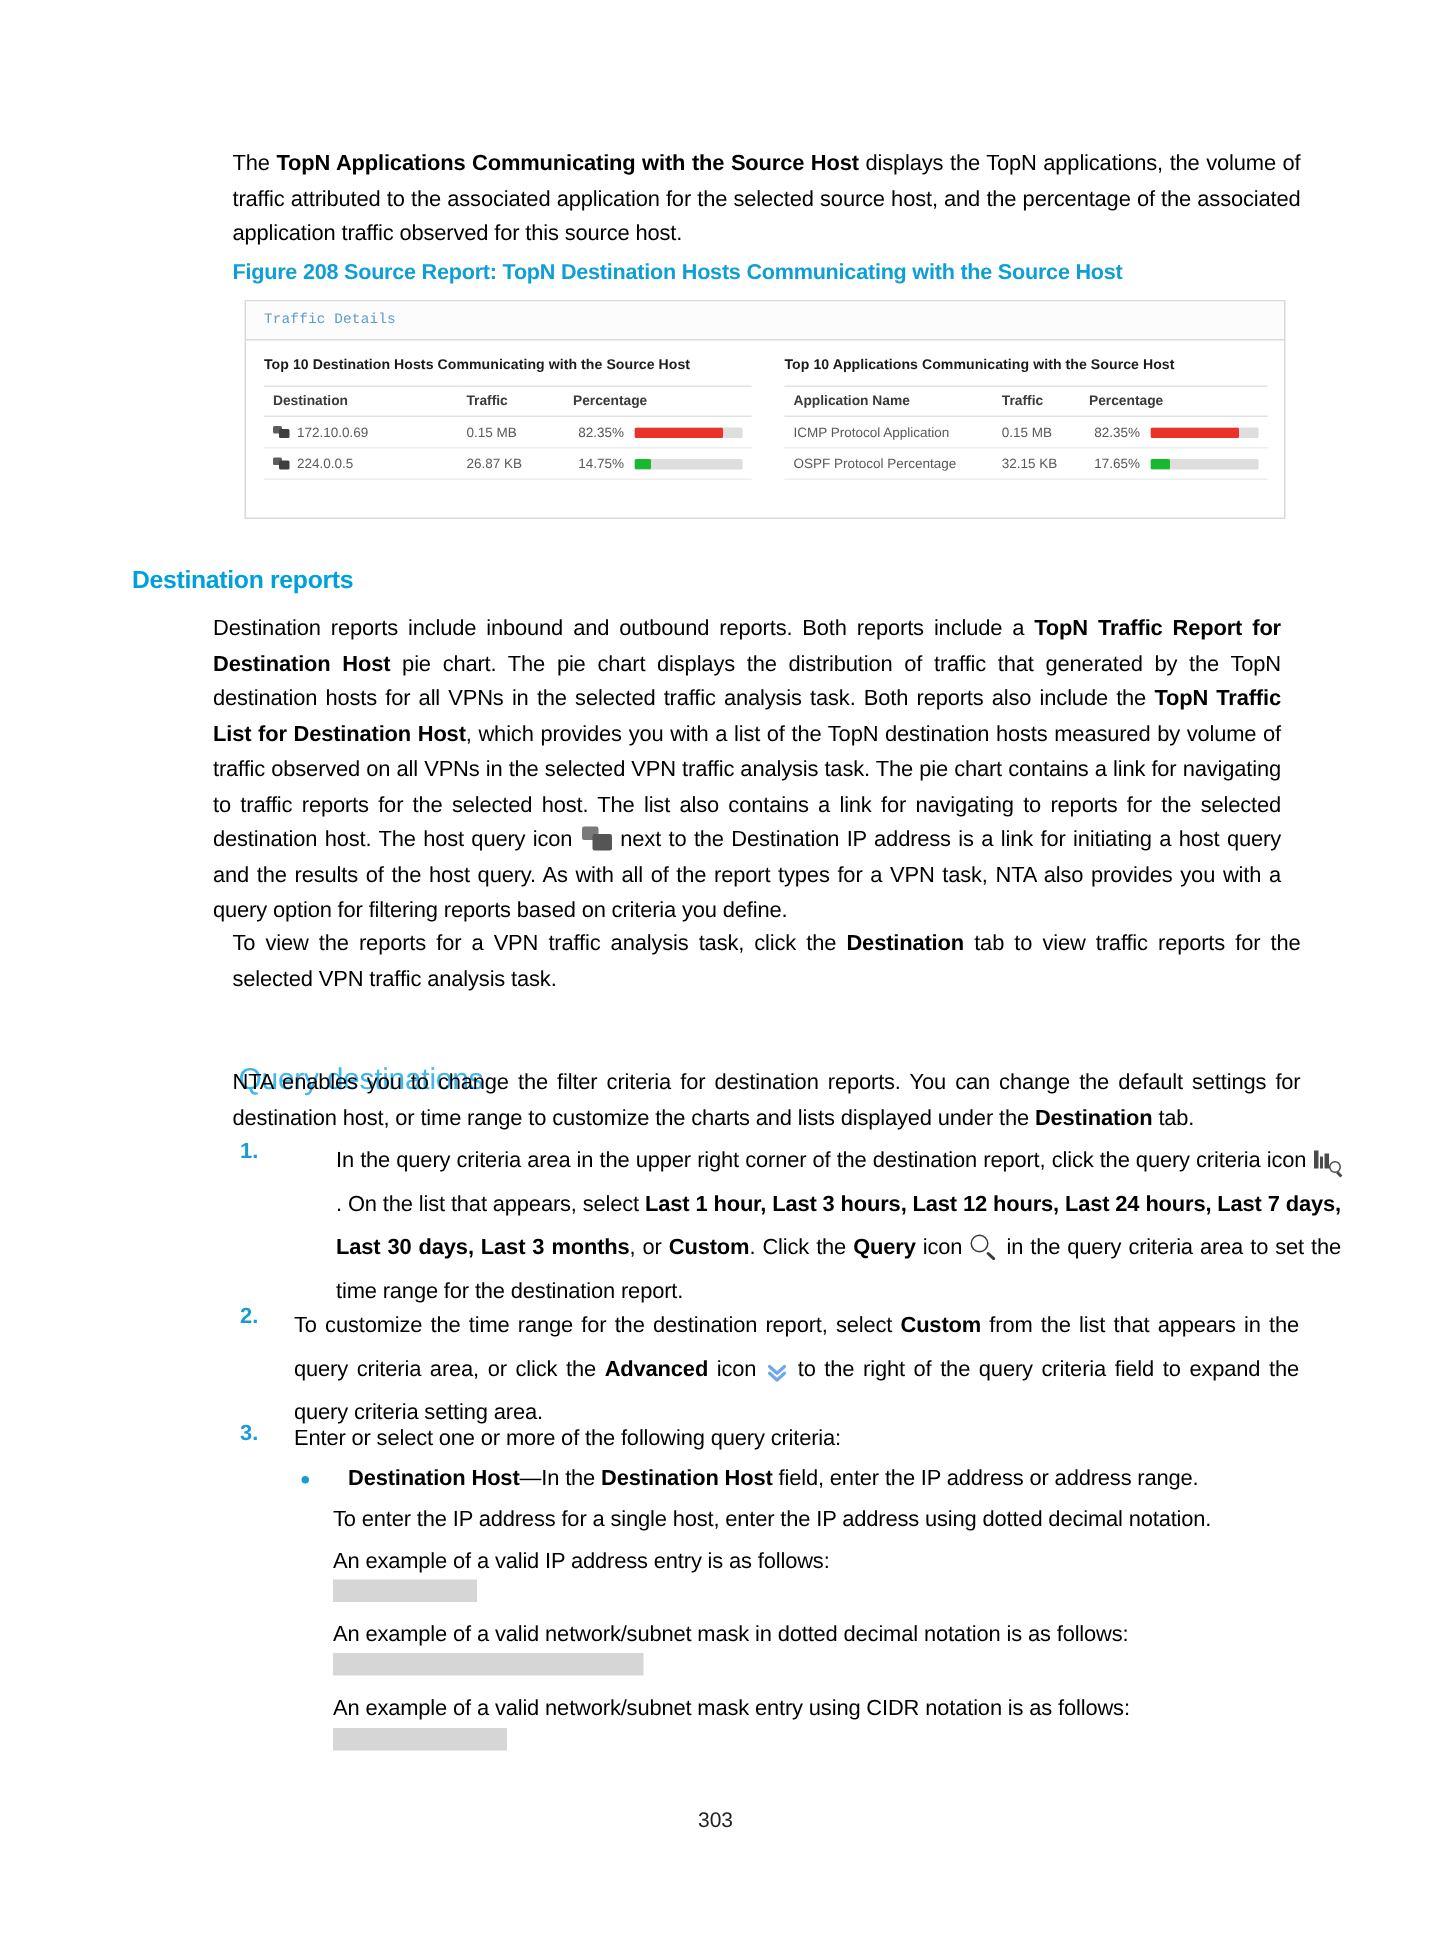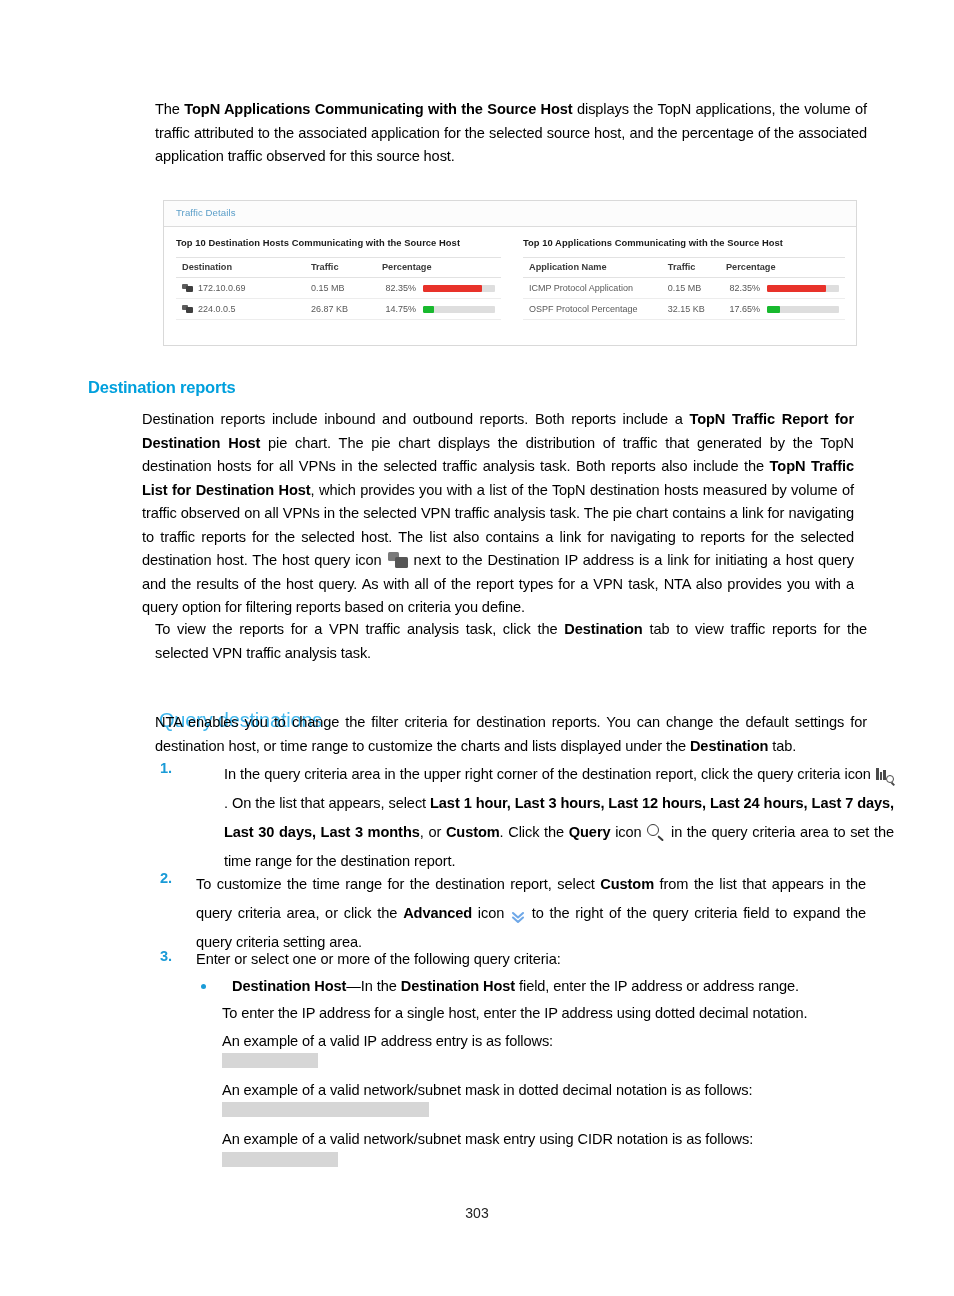--- a/index.html
+++ b/index.html
@@ -79,20 +79,21 @@
     border-bottom: 1px solid #dcdcdc;
     box-sizing: border-box;
   }
   .fig-tab-label {
     position: absolute;
     left: 12px;
     top: 6px;
     font-size: 9.6px;
     color: #5b9ec8;
     letter-spacing: 0.1px;
+    font-family: Liberation Mono, monospace;
   }
   .fig-panel {
     position: absolute;
     top: 26px;
     height: 118px;
     box-sizing: border-box;
   }
   .fig-panel.left  { left: 0px;   width: 347px; }
   .fig-panel.right { left: 347px; width: 345px; }
 
@@ -271,20 +272,21 @@
 </style>
 </head>
 <body>
 
 <div class="page">
 
   <div class="body-text" style="left:155px; top:98px; width:712px;">
     <span>The </span><b>TopN Applications Communicating with the Source Host</b><span> displays the TopN applications, the volume of traffic attributed to the associated application for the selected source host, and the percentage of the associated application traffic observed for this source host.</span>
   </div>
 
+  <div class="fig-caption" style="left:155px; top:174px;">Figure 208 Source Report: TopN Destination Hosts Communicating with the Source Host</div>
 
   <div class="figure-box">
 
     <div class="fig-tabbar">
       <div class="fig-tab-label">Traffic Details</div>
     </div>
 
     <div class="fig-panel left">
       <div class="panel-title">Top 10 Destination Hosts Communicating with the Source Host</div>
       <table class="tbl left">

